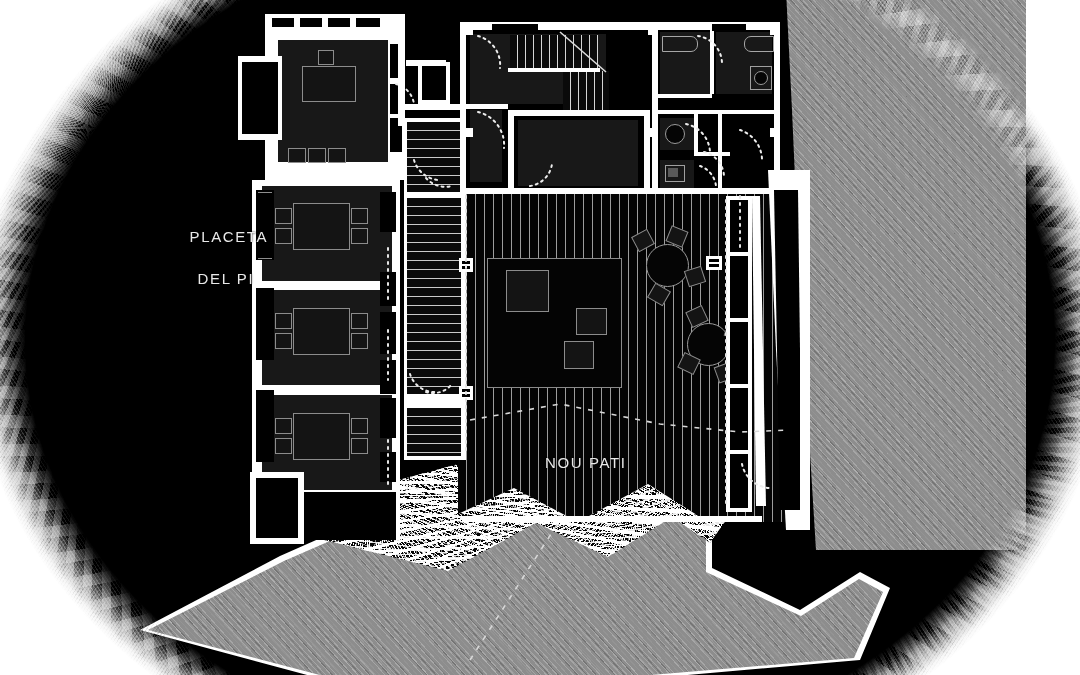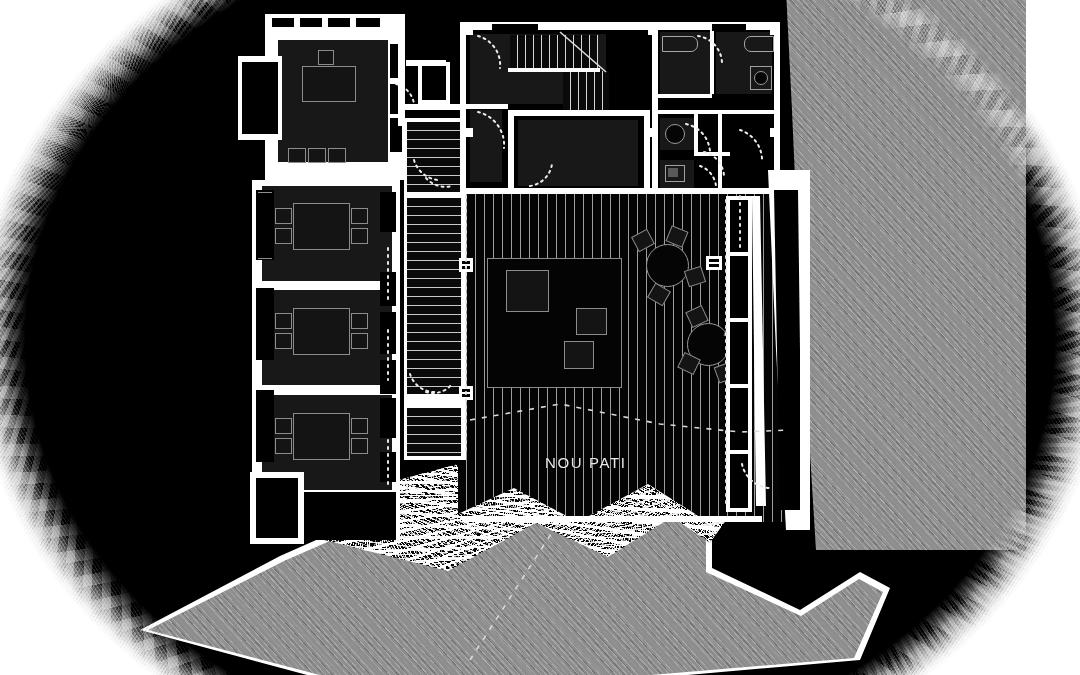--- a/index.html
+++ b/index.html
@@ -325,20 +325,24 @@
     <div class="dark" style="position:absolute;left:422px;top:66px;width:24px;height:34px;"></div>
     <div class="wall" style="position:absolute;left:404px;top:104px;width:58px;height:6px;"></div>
 
     <div class="wall" style="position:absolute;left:250px;top:472px;width:54px;height:72px;"></div>
     <div class="dark" style="position:absolute;left:256px;top:478px;width:42px;height:60px;"></div>
     <div class="dark" style="position:absolute;left:276px;top:508px;width:16px;height:26px;"></div>
 
     <div class="wall" style="position:absolute;left:462px;top:516px;width:300px;height:6px;
                 clip-path:polygon(0 0, 300px 0, 300px 6px, 0 6px);"></div>
 
+    <div class="labeltext" style="left:155px;top:205px;">
+      <span>PLACETA</span><br>
+      <span style="margin-left:8px;display:inline-block;">DEL PI</span>
+    </div>
 
     <div class="labeltext" style="left:545px;top:452px;">NOU PATI</div>
 
   </div>
 
   <div class="vig-grain"></div>
 
 </div>
 
 </body></html>

